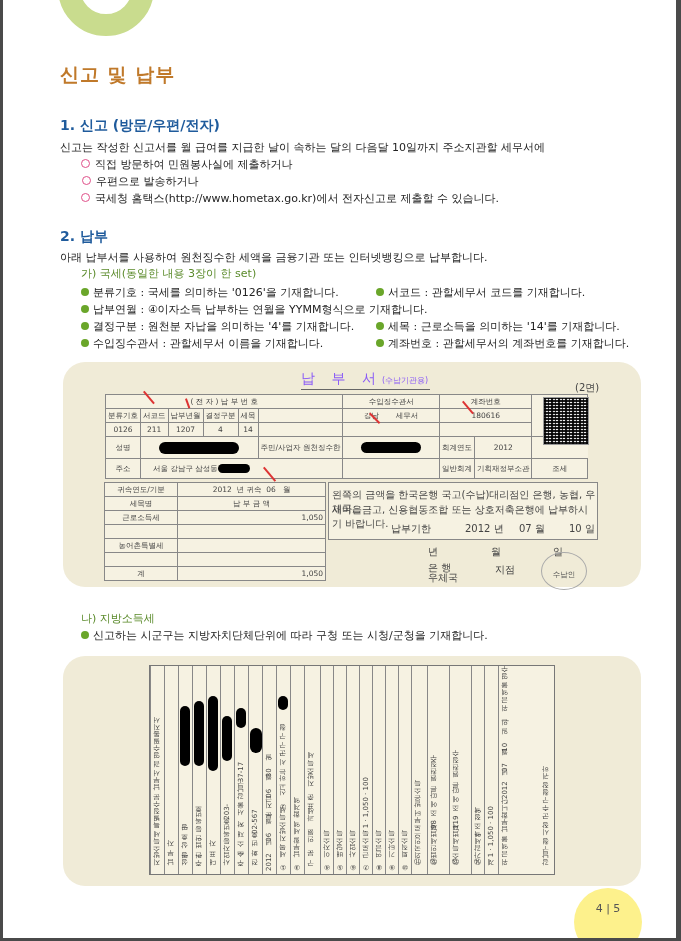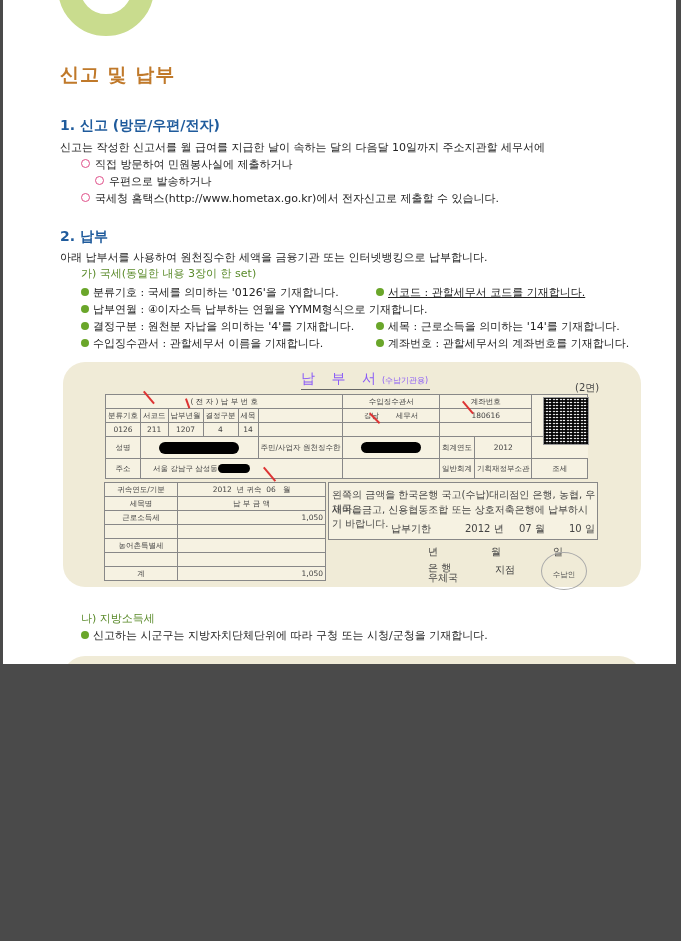--- a/index.html
+++ b/index.html
@@ -1,17 +1,17 @@
 <!DOCTYPE html>
 <html><head>
 <meta charset="utf-8">
 <style>
   html,body{margin:0;padding:0;}
   body{width:681px;height:941px;background:#4a4a4a;position:relative;overflow:hidden;font-family:"DejaVu Sans","Liberation Sans",sans-serif;}
-  .page{position:absolute;left:3px;top:0;width:673px;height:664px;background:#fff;overflow:hidden;}
+  .page{position:absolute;left:3px;top:0;width:673px;height:938px;background:#fff;overflow:hidden;}
   .deco-ring{position:absolute;left:55px;top:-60px;width:96px;height:96px;border-radius:50%;border:22px solid #c9dc8e;box-sizing:content-box;width:52px;height:52px;}
   .h1{position:absolute;left:57px;top:62px;font-size:19px;font-weight:bold;color:#c0792a;letter-spacing:1px;}
   .h2{position:absolute;left:57px;font-size:14px;color:#1f5b9c;font-weight:bold;}
   .para{position:absolute;left:57px;font-size:11px;color:#222;white-space:nowrap;}
   .circ{display:inline-block;width:7px;height:7px;border:1.5px solid #e0508a;border-radius:50%;margin-right:5px;vertical-align:0px;}
   .dot{display:inline-block;width:8px;height:8px;background:#6aa62a;border-radius:50%;margin-right:4px;vertical-align:0px;}
   .sub{position:absolute;left:78px;font-size:11px;color:#5a8a2a;}
   .li{position:absolute;font-size:11px;color:#222;white-space:nowrap;}
   .panel{position:absolute;left:60px;width:578px;background:#f0ebd7;border-radius:22px;}
   .form{position:absolute;font-size:10px;color:#444;}
@@ -32,29 +32,29 @@
 <body>
 
 <div class="page">
   <div class="deco-ring"></div>
 
   <div class="h1">신고 및 납부</div>
 
   <div class="h2" style="top:117px;">1. 신고 (방문/우편/전자)</div>
   <div class="para" style="top:140px;">신고는 작성한 신고서를 월 급여를 지급한 날이 속하는 달의 다음달 10일까지 주소지관할 세무서에</div>
   <div class="li" style="left:78px;top:157px;"><span class="circ"></span><span>직접 방문하여 민원봉사실에 제출하거나</span></div>
-  <div class="li" style="left:92px;top:174px;text-align:right;"><span class="circ"></span><span>우편으로 발송하거나</span></div>
+  <div class="li" style="left:79px;top:174px;text-align:right;"><span class="circ"></span><span>우편으로 발송하거나</span></div>
   <div class="li" style="left:78px;top:191px;"><span class="circ"></span><span>국세청 홈택스(http://www.hometax.go.kr)에서 전자신고로 제출할 수 있습니다.</span></div>
 
   <div class="h2" style="top:228px;text-align:right;">2. 납부</div>
   <div class="para" style="top:250px;">아래 납부서를 사용하여 원천징수한 세액을 금융기관 또는 인터넷뱅킹으로 납부합니다.</div>
   <div class="sub" style="top:266px;">가) 국세(동일한 내용 3장이 한 set)</div>
 
   <div class="li" style="left:78px;top:285px;"><span class="dot"></span><span>분류기호 : 국세를 의미하는 '0126'을 기재합니다.</span></div>
-  <div class="li" style="left:373px;top:285px;text-decoration:underline;"><span class="dot"></span><span>서코드 : 관할세무서 코드를 기재합니다.</span></div>
+  <div class="li" style="left:373px;top:285px;"><span class="dot"></span><span>서코드 : 관할세무서 코드를 기재합니다.</span></div>
   <div class="li" style="left:78px;top:302px;"><span class="dot"></span><span>납부연월 : ④이자소득 납부하는 연월을 YYMM형식으로 기재합니다.</span></div>
   <div class="li" style="left:78px;top:319px;"><span class="dot"></span><span>결정구분 : 원천분 자납을 의미하는 '4'를 기재합니다.</span></div>
   <div class="li" style="left:373px;top:319px;"><span class="dot"></span><span>세목 : 근로소득을 의미하는 '14'를 기재합니다.</span></div>
   <div class="li" style="left:78px;top:336px;"><span class="dot"></span><span>수입징수관서 : 관할세무서 이름을 기재합니다.</span></div>
   <div class="li" style="left:373px;top:336px;"><span class="dot"></span><span>계좌번호 : 관할세무서의 계좌번호를 기재합니다.</span></div>
 
   <div class="panel" style="top:362px;height:225px;">
     <div class="form" style="left:238px;top:8px;font-size:14px;color:#8b5cf6;border-bottom:1px solid #666;padding:0 2px 1px 0;letter-spacing:6px;">
       <span>납 부 서</span><span style="font-size:8px;letter-spacing:0;">(수납기관용)</span>
     </div>

